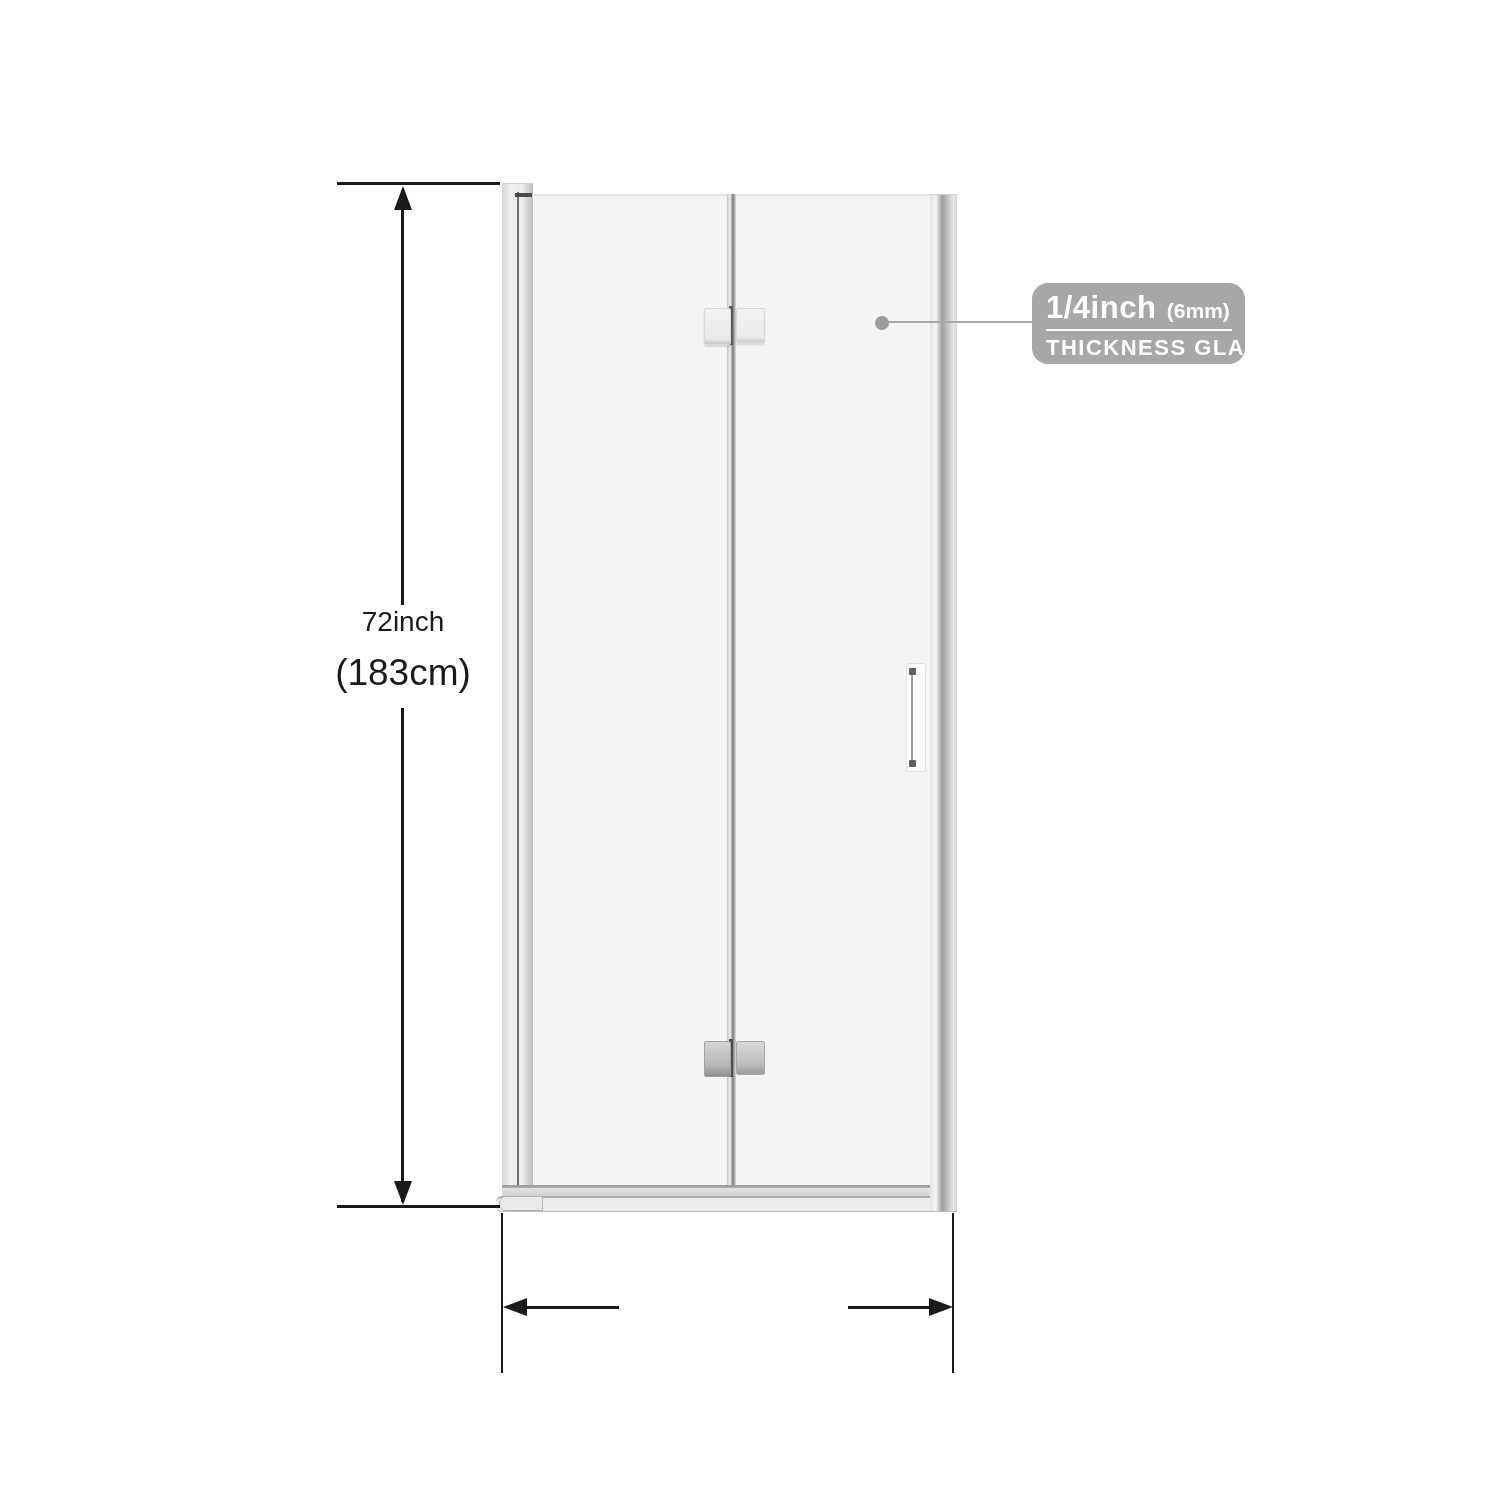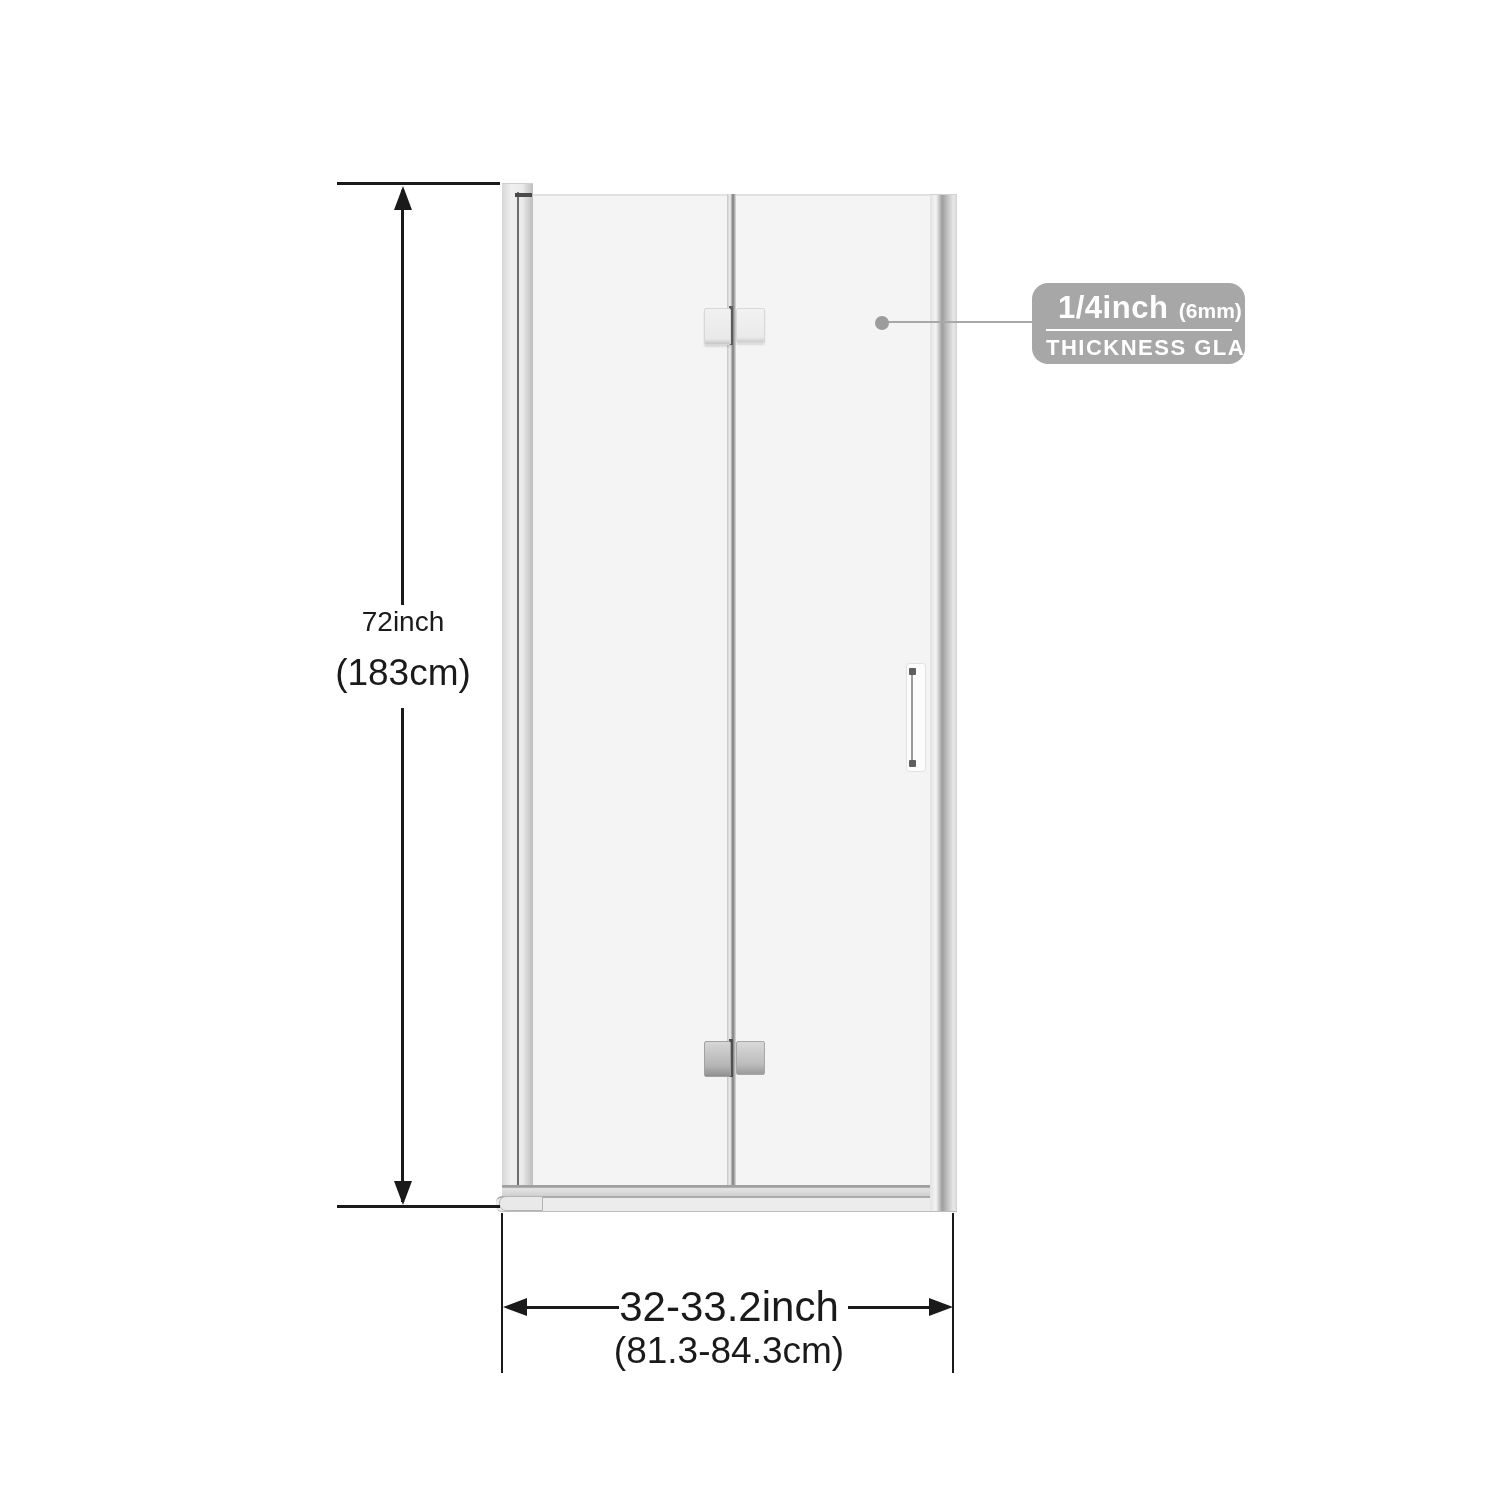--- a/index.html
+++ b/index.html
@@ -71,21 +71,21 @@
   .track-upper{left:502px;top:1185px;width:455px;height:12px;
     background:linear-gradient(180deg,#9f9f9f 0%,#9f9f9f 18%,#e4e4e4 30%,#cccccc 100%);}
   .track-lower{left:496px;top:1196px;width:461px;height:13px;
     background:#ececec;border-top:2px solid #ababab;border-bottom:1px solid #bdbdbd;border-radius:6px 0 0 6px;}
 
   
   .callout-dot{left:875px;top:316px;width:14px;height:14px;border-radius:50%;background:#9c9c9c;}
   .callout-line{left:886px;top:321px;width:150px;height:2px;background:#a8a8a8;}
   .badge{left:1032px;top:283px;width:213px;height:81px;background:#a7a7a7;border-radius:16px;
     color:#ffffff;box-sizing:border-box;padding:7px 13px 0 14px;}
-  .badge-line1{white-space:nowrap;margin-left:12px;}
+  .badge-line1{white-space:nowrap;}
   .badge-size{font-size:31px;font-weight:bold;letter-spacing:0.5px;}
   .badge-size-mm{font-size:21px;font-weight:bold;margin-left:6px;}
   .badge-divider{margin-top:3px;height:2px;background:#ffffff;width:186px;}
   .badge-line2{margin-top:4px;font-size:22px;font-weight:bold;letter-spacing:1.5px;white-space:nowrap;}
 </style>
 </head>
 <body>
 
 <div id="canvas">
 
@@ -123,22 +123,20 @@
   <div class="abs arrow down"></div>
   <div class="abs dim-label h-primary">72inch</div>
   <div class="abs dim-label h-secondary">(183cm)</div>
 
   <div class="abs ext-line l"></div>
   <div class="abs ext-line r"></div>
   <div class="abs arrow left"></div>
   <div class="abs hline seg-left"></div>
   <div class="abs hline seg-right"></div>
   <div class="abs arrow right"></div>
-  <div class="abs dim-label w-primary">32-33.2inch</div>
-  <div class="abs dim-label w-secondary">(81.3-84.3cm)</div>
 
   <div class="abs callout-line"></div>
   <div class="abs callout-dot"></div>
   <div class="abs badge">
     <div class="badge-line1">
       <span class="badge-size">1/4inch</span>
       <span class="badge-size-mm">(6mm)</span>
     </div>
     <div class="badge-divider"></div>
     <div class="badge-line2">THICKNESS GLASS</div>

